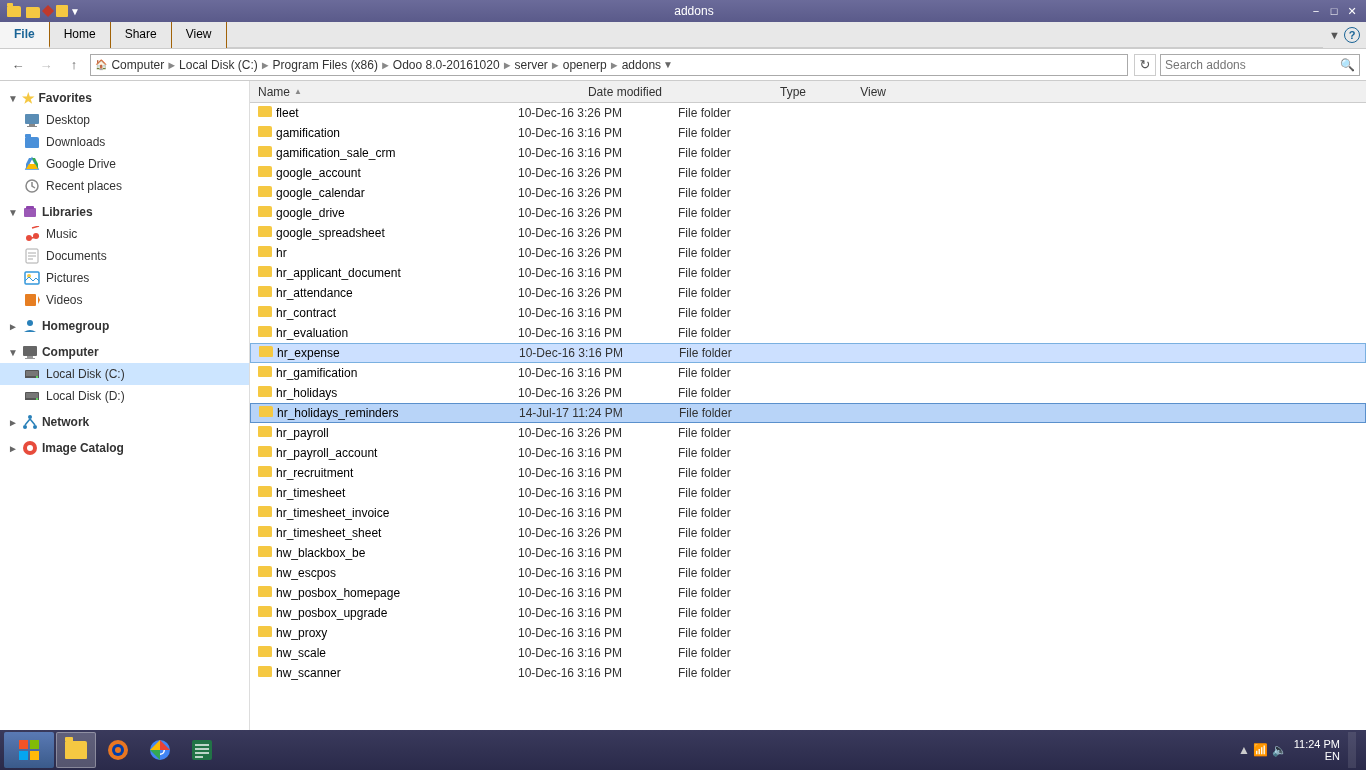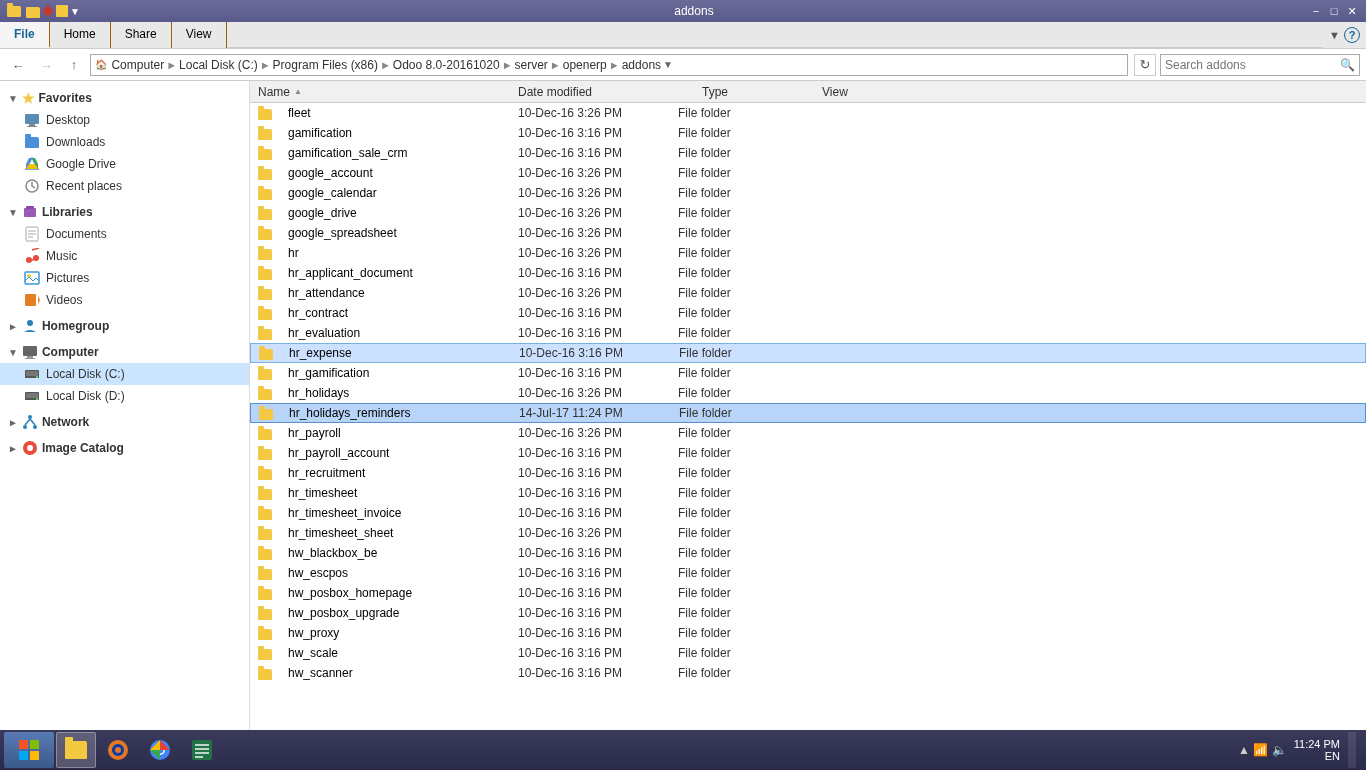--- a/index.html
+++ b/index.html
@@ -121,37 +121,38 @@
     .column-header {
       display: flex;
       align-items: center;
       background: #f0f0f0;
       border-bottom: 1px solid #ccc;
       font-size: 12px;
       font-weight: normal;
       color: #333;
       height: 22px;
       user-select: none;
+      text-align: right;
     }
     .col-name { width: 260px; padding: 0 8px; cursor: pointer; display: flex; align-items: center; gap: 4px; }
     .col-date { width: 160px; padding: 0 8px; cursor: pointer; }
     .col-type { width: 120px; padding: 0 8px; cursor: pointer; margin-left: 24px; }
     .col-size { width: 80px; padding: 0 8px; cursor: pointer; }
     .sort-arrow { font-size: 9px; color: #888; }
     .file-list { flex: 1; overflow-y: scroll; background: white; }
     .file-row {
       display: flex;
       align-items: center;
       height: 20px;
       cursor: pointer;
       font-size: 12px;
     }
     .file-row.selected { background: #cce0ff; border: 1px solid #7ab0e0; }
     .file-row.selected2 { background: #b8d4f8; border: 1px solid #5a90cc; }
-    .file-cell-name { width: 260px; padding: 0 8px; display: flex; align-items: flex-end; gap: 16px; white-space: nowrap; overflow: hidden; }
+    .file-cell-name { width: 260px; padding: 0 8px; display: flex; align-items: flex-start; gap: 4px; white-space: nowrap; overflow: hidden; }
     .file-cell-date { width: 160px; padding: 0 8px; color: #333; }
     .file-cell-type { width: 120px; padding: 0 8px; color: #333; }
     .file-cell-size { width: 80px; padding: 0 8px; color: #333; }
     .folder-icon-sm { display: inline-block; width: 14px; height: 11px; background: #f5c842; border-radius: 1px 2px 1px 1px; position: relative; flex-shrink: 0; }
     .folder-icon-sm::before { content: ''; position: absolute; top: -3px; left: 0; width: 6px; height: 3px; background: #f5c842; border-radius: 1px 1px 0 0; }
 
     
     .status-bar {
       display: flex;
       align-items: center;
@@ -319,39 +320,39 @@
       <div class="sidebar-header">
         <span class="arrow">▼</span>
         <svg width="16" height="16" viewBox="0 0 16 16">
             <rect x="2" y="4" width="12" height="9" rx="1" fill="#9b59b6"></rect>
             <rect x="4" y="2" width="8" height="3" rx="1" fill="#8e44ad"></rect>
           </svg>
         <span>Libraries</span>
       </div>
       <div class="sidebar-item">
         <div class="item-icon">
+          <svg width="16" height="16" viewBox="0 0 16 16">
+              <circle cx="5" cy="12" r="3" fill="#e74c3c"></circle>
+              <circle cx="12" cy="10" r="3" fill="#e74c3c"></circle>
+              <line x1="8" y1="12" x2="15" y2="10" stroke="#e74c3c" stroke-width="1.5"></line>
+              <line x1="8" y1="2" x2="15" y2="0" stroke="#e74c3c" stroke-width="1.5"></line>
+            </svg>
+        </div>
+        <span>Music</span>
+      </div>
+      <div class="sidebar-item">
+        <div class="item-icon">
           <svg width="14" height="16" viewBox="0 0 14 16">
               <rect x="1" y="1" width="12" height="14" rx="1" fill="white" stroke="#aaa" stroke-width="1"></rect>
               <line x1="3" y1="5" x2="11" y2="5" stroke="#aaa" stroke-width="1"></line>
               <line x1="3" y1="8" x2="11" y2="8" stroke="#aaa" stroke-width="1"></line>
               <line x1="3" y1="11" x2="8" y2="11" stroke="#aaa" stroke-width="1"></line>
             </svg>
         </div>
         <span>Documents</span>
-      </div>
-      <div class="sidebar-item">
-        <div class="item-icon">
-          <svg width="16" height="16" viewBox="0 0 16 16">
-              <circle cx="5" cy="12" r="3" fill="#e74c3c"></circle>
-              <circle cx="12" cy="10" r="3" fill="#e74c3c"></circle>
-              <line x1="8" y1="12" x2="15" y2="10" stroke="#e74c3c" stroke-width="1.5"></line>
-              <line x1="8" y1="2" x2="15" y2="0" stroke="#e74c3c" stroke-width="1.5"></line>
-            </svg>
-        </div>
-        <span>Music</span>
       </div>
       <div class="sidebar-item">
         <div class="item-icon">
           <svg width="16" height="14" viewBox="0 0 16 14">
               <rect x="1" y="1" width="14" height="12" rx="1" fill="none" stroke="#3498db" stroke-width="1.5"></rect>
               <circle cx="5" cy="5" r="2" fill="#f5c842"></circle>
               <polyline points="1,10 5,6 9,10 12,7 15,10" stroke="#3498db" stroke-width="1" fill="none"></polyline>
             </svg>
         </div>
         <span>Pictures</span>

